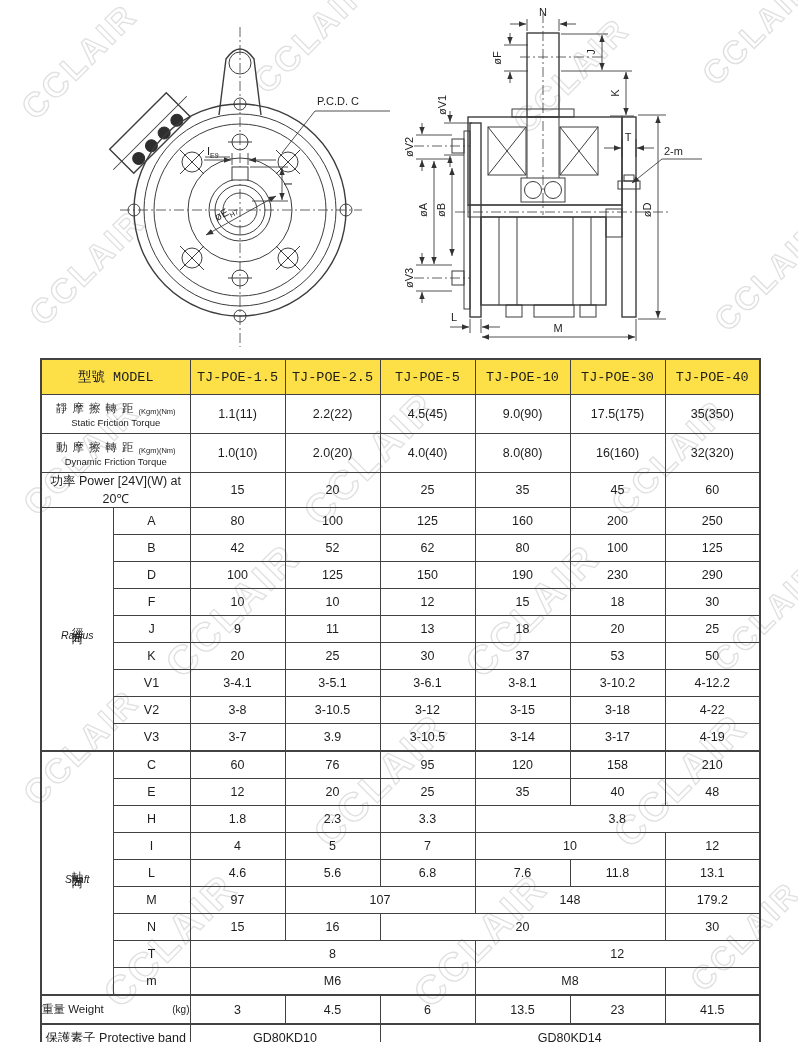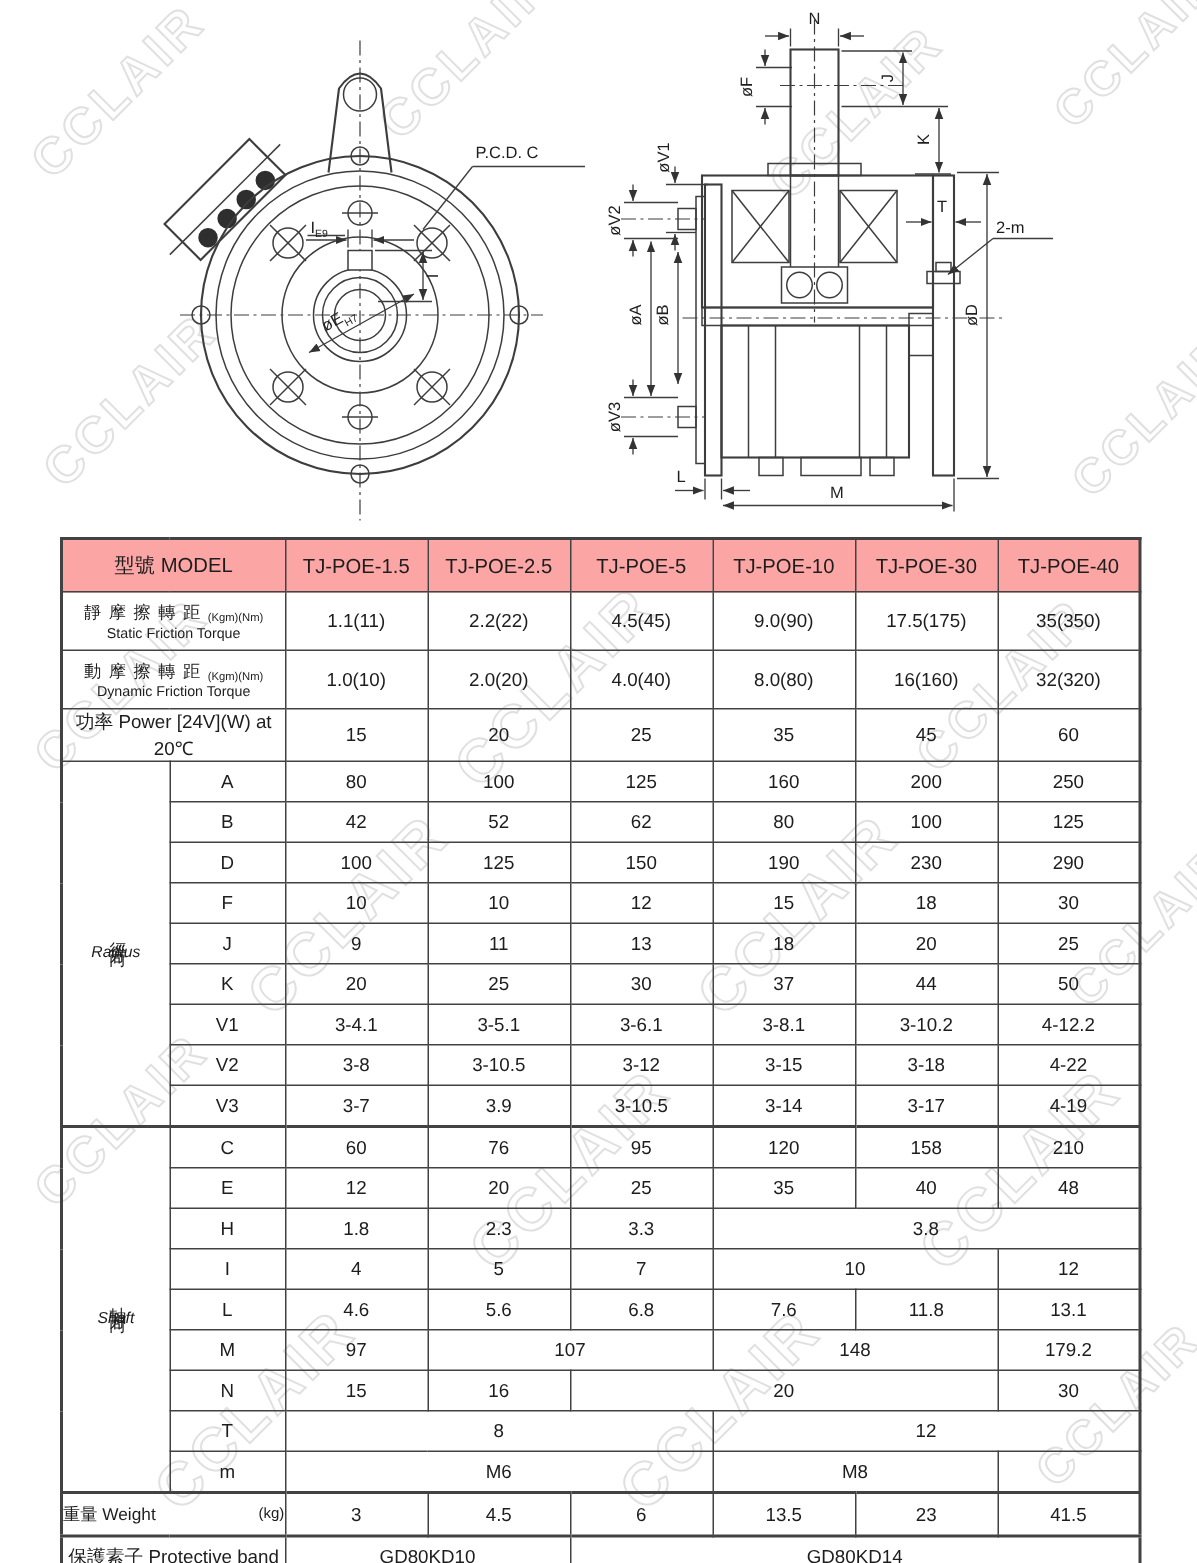--- a/index.html
+++ b/index.html
@@ -19,21 +19,21 @@
   .dim{stroke:#3d3d3d;stroke-width:0.9;fill:none;}
   .dtx{font-size:11px;fill:#1e1e1e;font-family:"Liberation Sans",sans-serif;}
   .dtx .sub{font-size:7px;}
   .dark{fill:#2e2e2e;stroke:#2e2e2e;}
   
   table.spec{position:absolute;left:40px;top:358px;width:720px;z-index:2;
              border-collapse:collapse;table-layout:fixed;background:transparent;}
   table.spec td{border:1px solid #424242;text-align:center;vertical-align:middle;
                 padding:0;font-size:12.5px;color:#1d1d1d;}
   table.spec{border:2px solid #424242;}
-  tr.h-head td{height:34px;background:#fca5a5;font-size:13.5px;}
+  tr.h-head td{height:34px;background:#fde047;font-size:13.5px;font-family:Liberation Mono, monospace;}
   tr.h-torque td{height:38px;}
   tr.h-power td{height:34px;}
   tr.h-data td{height:26px;}
   tr.h-weight td{height:27px;}
   tr.h-prot td{height:26px;}
   tr.sep td{border-top-width:2px;}
   td.lab{text-align:left;padding-left:7px;margin-top:16px;}
   td.lab .zh{font-size:11.5px;letter-spacing:5px;}
   td.lab .unit{font-size:7.5px;letter-spacing:0;vertical-align:-2px;}
   td.lab .en{display:block;font-size:9.5px;letter-spacing:0;margin-top:1px;}
@@ -390,21 +390,21 @@
         <td>18</td>
         <td>20</td>
         <td>25</td>
       </tr>
       <tr class="h-data">
         <td class="letter">K</td>
         <td>20</td>
         <td>25</td>
         <td>30</td>
         <td>37</td>
-        <td>44</td>
+        <td>53</td>
         <td>50</td>
       </tr>
       <tr class="h-data">
         <td class="letter">V1</td>
         <td>3-4.1</td>
         <td>3-5.1</td>
         <td>3-6.1</td>
         <td>3-8.1</td>
         <td>3-10.2</td>
         <td>4-12.2</td>

